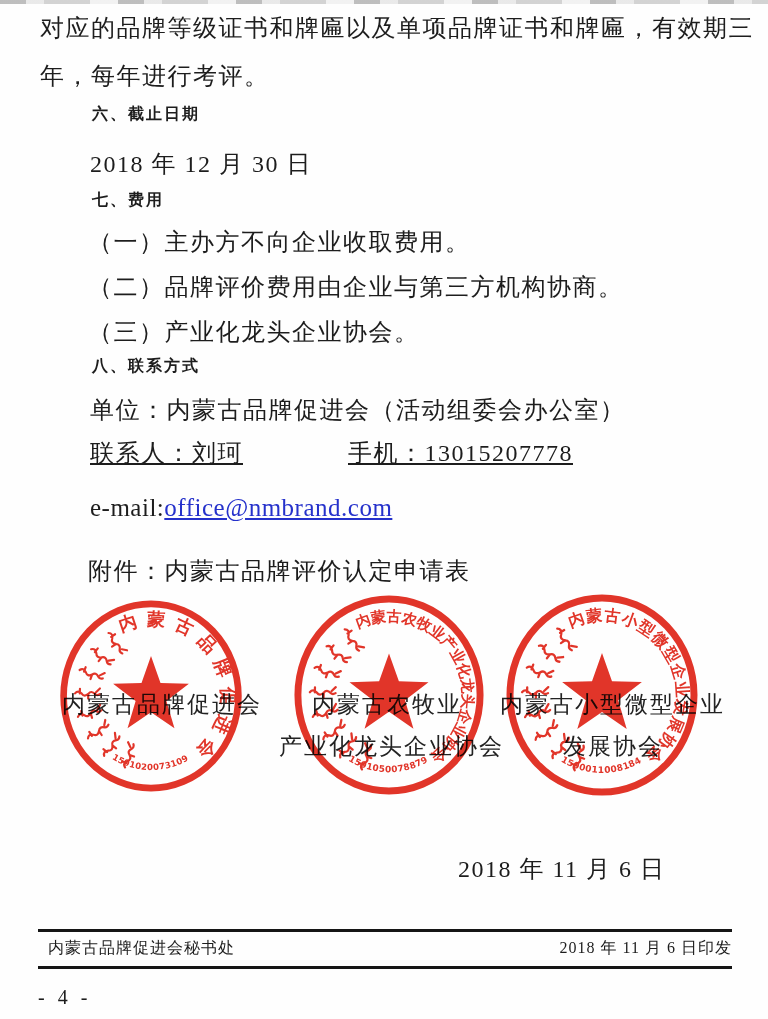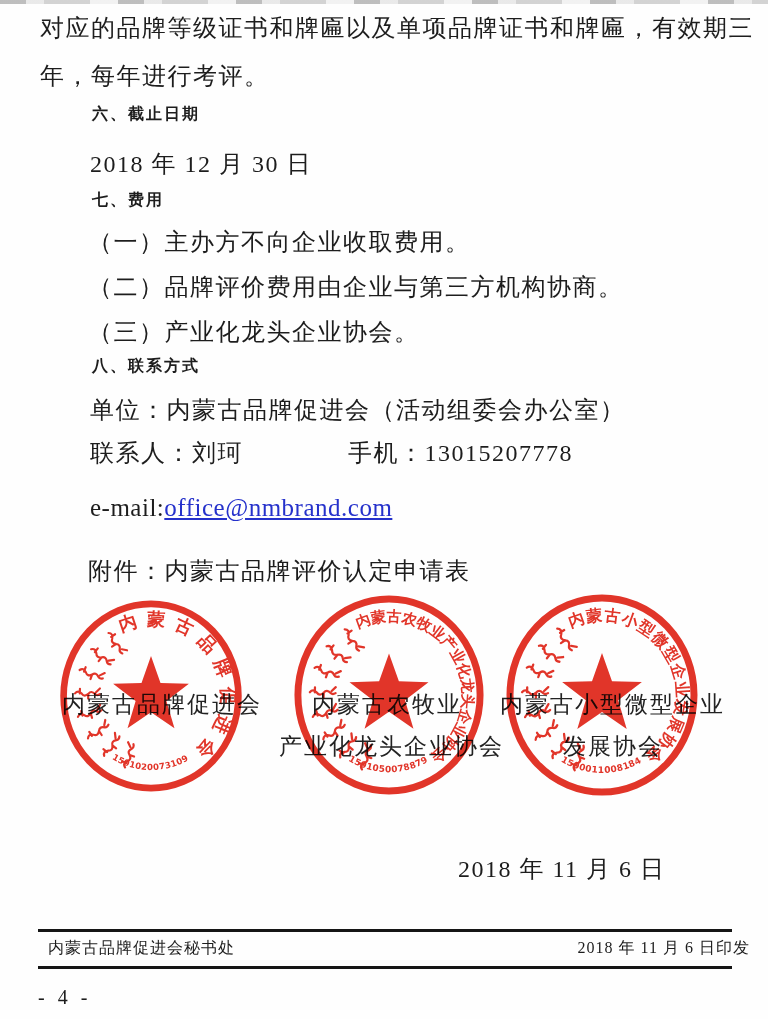--- a/index.html
+++ b/index.html
@@ -44,21 +44,21 @@
   <div class="abs heading" style="left:92px;top:104px;">六、截止日期</div>
   <div class="abs body-line" style="left:90px;top:148px;">2018 年 12 月 30 日</div>
 
   <div class="abs heading" style="left:92px;top:190px;">七、费用</div>
   <div class="abs body-line" style="left:88px;top:226px;">（一）主办方不向企业收取费用。</div>
   <div class="abs body-line" style="left:88px;top:271px;">（二）品牌评价费用由企业与第三方机构协商。</div>
   <div class="abs body-line" style="left:88px;top:316px;">（三）产业化龙头企业协会。</div>
 
   <div class="abs heading" style="left:92px;top:356px;">八、联系方式</div>
   <div class="abs body-line" style="left:90px;top:394px;">单位：内蒙古品牌促进会（活动组委会办公室）</div>
-  <div class="abs body-line" style="left:90px;top:437px;">
+  <div class="abs body-line" style="left:90px;top:437px;text-decoration:underline;">
     <span>联系人：刘珂</span><span style="display:inline-block;width:105px;"></span><span>手机：13015207778</span>
   </div>
   <div class="abs email-line" style="left:90px;top:478px;">
     <span>e-mail:</span><a class="email-link" href="#">office@nmbrand.com</a>
   </div>
 
   <div class="abs body-line" style="left:88px;top:555px;">附件：内蒙古品牌评价认定申请表</div>
 
   <svg width="0" height="0" style="position:absolute" aria-hidden="true">
     <defs>
@@ -124,17 +124,17 @@
   <div class="abs sig-text" style="left:62px;top:689px;">内蒙古品牌促进会</div>
   <div class="abs sig-text" style="left:312px;top:689px;">内蒙古农牧业</div>
   <div class="abs sig-text" style="left:500px;top:689px;">内蒙古小型微型企业</div>
   <div class="abs sig-text" style="left:279px;top:731px;">产业化龙头企业协会</div>
   <div class="abs sig-text" style="left:563px;top:731px;">发展协会</div>
 
   <div class="abs body-line" style="left:458px;top:853px;">2018 年 11 月 6 日</div>
 
   <div class="footer-rule" style="top:929px;"></div>
   <div class="abs footer-text" style="left:48px;top:938px;">内蒙古品牌促进会秘书处</div>
-  <div class="abs footer-text" style="left:518px;top:938px;width:232px;text-align:right;">2018 年 11 月 6 日印发</div>
+  <div class="abs footer-text" style="left:500px;top:938px;width:232px;text-align:right;">2018 年 11 月 6 日印发</div>
   <div class="footer-rule" style="top:966px;"></div>
   <div class="abs page-num" style="left:38px;top:986px;">- 4 -</div>
 
 </div>
 
 </body></html>

